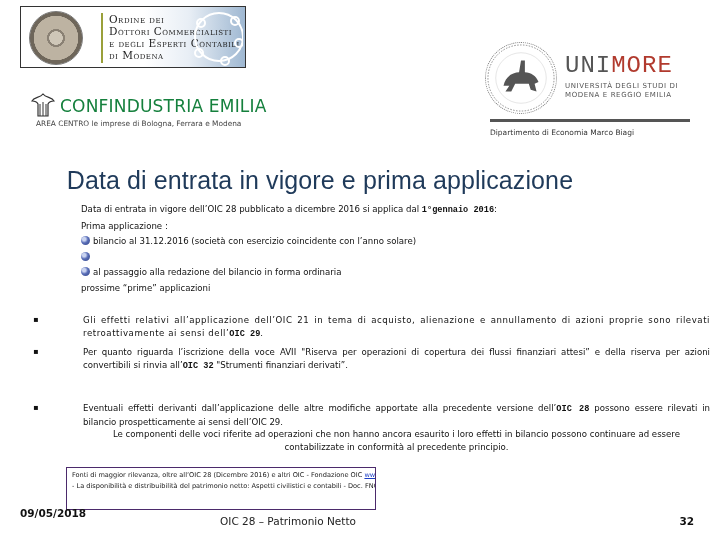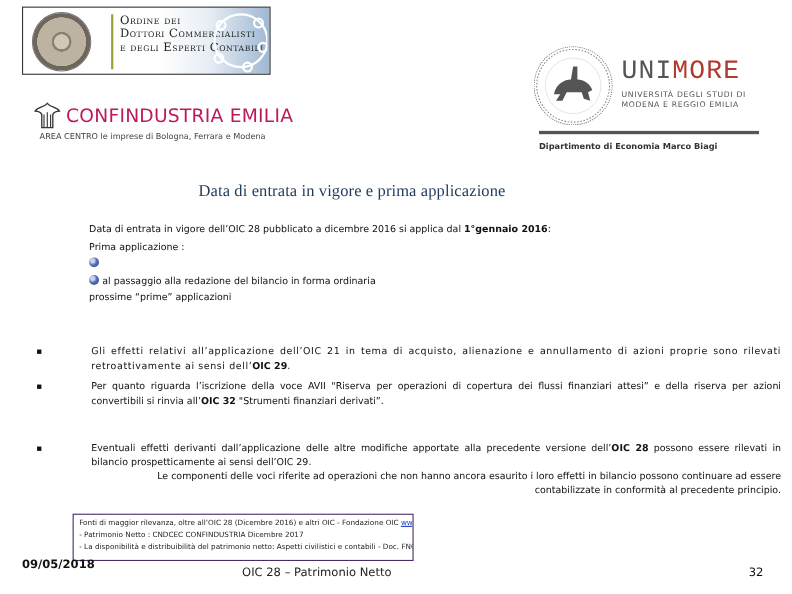--- a/index.html
+++ b/index.html
@@ -21,21 +21,21 @@
   .odcec-text {
     position: absolute; left: 88px; top: 6px; font-family: "DejaVu Serif", serif; font-size: 10.5px;
     line-height: 12px; color: #222; letter-spacing: 0.5px; font-variant: small-caps;
   }
   .odcec-circles { position: absolute; right: 2px; top: 2px; width: 58px; height: 58px; }
 
   .logo-confind { position: absolute; left: 30px; top: 92px; width: 230px; height: 44px; }
   .confind-mark { position: absolute; left: 0; top: 0; width: 26px; height: 26px; }
   .confind-name {
     position: absolute; left: 30px; top: 4px; font-family: "DejaVu Sans", sans-serif; font-size: 17px;
-    letter-spacing: 0.2px; color: #be185d; white-space: nowrap; font-weight: normal;
+    letter-spacing: 0.2px; color: #15803d; white-space: nowrap; font-weight: normal;
   }
   .confind-sub {
     position: absolute; left: 6px; top: 27px; font-size: 7.4px; color: #444; white-space: nowrap;
   }
 
   .logo-unimore { position: absolute; left: 485px; top: 42px; width: 210px; height: 100px; }
   .unimore-seal {
     position: absolute; left: 0; top: 0; width: 72px; height: 72px; border-radius: 50%;
     border: 1px dotted #777;
   }
@@ -44,38 +44,38 @@
     font-family: Liberation Mono, monospace; font-weight: normal;
   }
   .unimore-word .uni { color: #555; }
   .unimore-word .more { color: #b13a2e; }
   .unimore-sub {
     position: absolute; left: 80px; top: 40px; font-size: 7px; line-height: 9px; color: #555;
     letter-spacing: 0.6px; white-space: nowrap;
   }
   .unimore-rule { position: absolute; left: 5px; top: 77px; width: 200px; height: 3px; background: #555; }
   .unimore-dept {
-    position: absolute; left: 5px; top: 86px; font-size: 7.5px; font-weight: bold; color: #333; white-space: nowrap;
+    position: absolute; left: 5px; top: 86px; font-size: 7.5px; font-weight: normal; color: #333; white-space: nowrap;
   }
 
   
   .slide-title {
     position: absolute; left: 0; top: 166px; width: 640px; text-align: center;
-    font-family: Liberation Serif, serif; font-size: 15px; color: #1f3a5a; letter-spacing: 0.1px;
+    font-family: Liberation Sans, sans-serif; font-size: 25px; color: #1f3a5a; letter-spacing: 0.1px;
   }
 
   
   .intro { position: absolute; left: 81px; top: 202px; width: 620px; font-size: 8.6px; line-height: 15.5px; color: #111; }
   .intro .line { white-space: nowrap; }
   .intro .sub { padding-left: 0px; }
   .bullet-glyph {
     display: inline-block; width: 9px; height: 9px; border-radius: 50%; vertical-align: -1px; margin-right: 3px;
     background: radial-gradient(circle at 35% 35%, #c9d3f0 0 20%, #5a6fb8 45%, #2d3f84 100%);
   }
-  b { font-weight: bold; }
+  b { font-weight: bold; font-family: Liberation Mono, monospace; }
 
   
   .sq-item { position: absolute; left: 30px; width: 680px; font-size: 8.6px; line-height: 12.5px; color: #111; }
   .sq-mark { position: absolute; left: 3px; top: 0; font-size: 8px; }
   .sq-text { margin-left: 53px; width: 627px; text-align: justify; }
   .sq1 { top: 314px; }
   .sq2 { top: 346px; }
   .sq3 { top: 402px; }
   .sq-text .first { letter-spacing: 0.55px; }
 
@@ -83,32 +83,33 @@
   .sources {
     position: absolute; left: 66px; top: 467px; width: 310px; height: 43px;
     border: 1px solid #4b2a6b; font-size: 6.6px; line-height: 11px; color: #222; padding: 2px 5px;
     white-space: nowrap; overflow: hidden;
   }
   .sources a { color: #1a3cc4; text-decoration: underline; }
 
   
   .footer-date { position: absolute; left: 20px; top: 507px; font-size: 10.5px; font-weight: bold; color: #111; }
   .footer-title { position: absolute; left: 0; width: 576px; top: 515px; text-align: center; font-size: 10.5px; color: #222; }
-  .footer-page { position: absolute; right: 26px; top: 515px; font-size: 10.5px; font-weight: normal; color: #111; text-align: center; }
+  .footer-page { position: absolute; right: 26px; top: 515px; font-size: 10.5px; font-weight: bold; color: #111; text-align: center; }
 </style>
 </head>
 <body>
 
 <div class="logo-odcec">
   <div class="odcec-seal"></div>
   <div class="odcec-bar"></div>
   <div class="odcec-text">
     <div>Ordine dei</div>
     <div>Dottori Commercialisti</div>
     <div>e degli Esperti Contabili</div>
+    <div>di Modena</div>
   </div>
   <svg class="odcec-circles" viewBox="0 0 58 58">
     <circle cx="34" cy="28" r="24" fill="none" stroke="#ffffff" stroke-width="2"></circle>
     <circle cx="16" cy="14" r="4" fill="none" stroke="#ffffff" stroke-width="2"></circle>
     <circle cx="50" cy="12" r="4" fill="none" stroke="#ffffff" stroke-width="2"></circle>
     <circle cx="54" cy="34" r="4" fill="none" stroke="#ffffff" stroke-width="2"></circle>
     <circle cx="40" cy="52" r="4" fill="none" stroke="#ffffff" stroke-width="2"></circle>
     <circle cx="14" cy="44" r="4" fill="none" stroke="#ffffff" stroke-width="2"></circle>
   </svg>
 </div>
@@ -142,20 +143,23 @@
 </div>
 
 <div class="slide-title">Data di entrata in vigore e prima applicazione</div>
 
 <div class="intro">
   <div class="line">
     <span>Data di entrata in vigore dell’OIC 28  pubblicato a dicembre 2016  si applica dal </span><b>1°gennaio 2016</b><span>:</span>
   </div>
   <div class="line">Prima applicazione :</div>
   <div class="line sub">
+    <span class="bullet-glyph"></span><span>bilancio al 31.12.2016 (società con esercizio coincidente con l’anno solare)</span>
+  </div>
+  <div class="line sub">
     <span class="bullet-glyph"></span>
   </div>
   <div class="line sub">
     <span class="bullet-glyph"></span><span>al passaggio alla redazione del bilancio in forma ordinaria</span>
   </div>
   <div class="line">prossime “prime” applicazioni</div>
 </div>
 
 <div class="sq-item sq1">
   <span class="sq-mark">▪</span>
@@ -168,27 +172,26 @@
   <span class="sq-mark">▪</span>
   <div class="sq-text">
     <span>Per quanto riguarda l’iscrizione della voce AVII "Riserva per operazioni di copertura dei flussi finanziari attesi” e della riserva per azioni convertibili si rinvia all’</span><b>OIC 32</b><span> "Strumenti finanziari derivati”.</span>
   </div>
 </div>
 
 <div class="sq-item sq3">
   <span class="sq-mark">▪</span>
   <div class="sq-text">
     <span> Eventuali effetti derivanti dall’applicazione delle altre modifiche apportate alla precedente versione dell’</span><b>OIC 28</b><span> possono essere rilevati in bilancio prospetticamente ai sensi dell’OIC 29.</span>
-    <div style="text-align:right;">Le componenti delle voci riferite ad operazioni che non hanno ancora esaurito i loro effetti in bilancio possono continuare ad essere contabilizzate in conformità al precedente principio.</div>
+    <div style="text-align:center;">Le componenti delle voci riferite ad operazioni che non hanno ancora esaurito i loro effetti in bilancio possono continuare ad essere contabilizzate in conformità al precedente principio.</div>
   </div>
 </div>
 
 <div class="sources">
   <div>
     <span>Fonti di maggior rilevanza, oltre all’OIC 28  (Dicembre 2016) e altri OIC  - Fondazione OIC  </span><a>www.fondazioneoic.eu</a>
   </div>
-  <div>- Patrimonio Netto : CNDCEC CONFINDUSTRIA  Dicembre  2017</div>
   <div>- La disponibilità e distribuibilità del patrimonio netto: Aspetti civilistici e contabili  - Doc. FNC del 15.1.17</div>
 </div>
 
 <div class="footer-date">09/05/2018</div>
 <div class="footer-title">OIC 28 – Patrimonio Netto</div>
 <div class="footer-page">32</div>
 
 </body></html>

